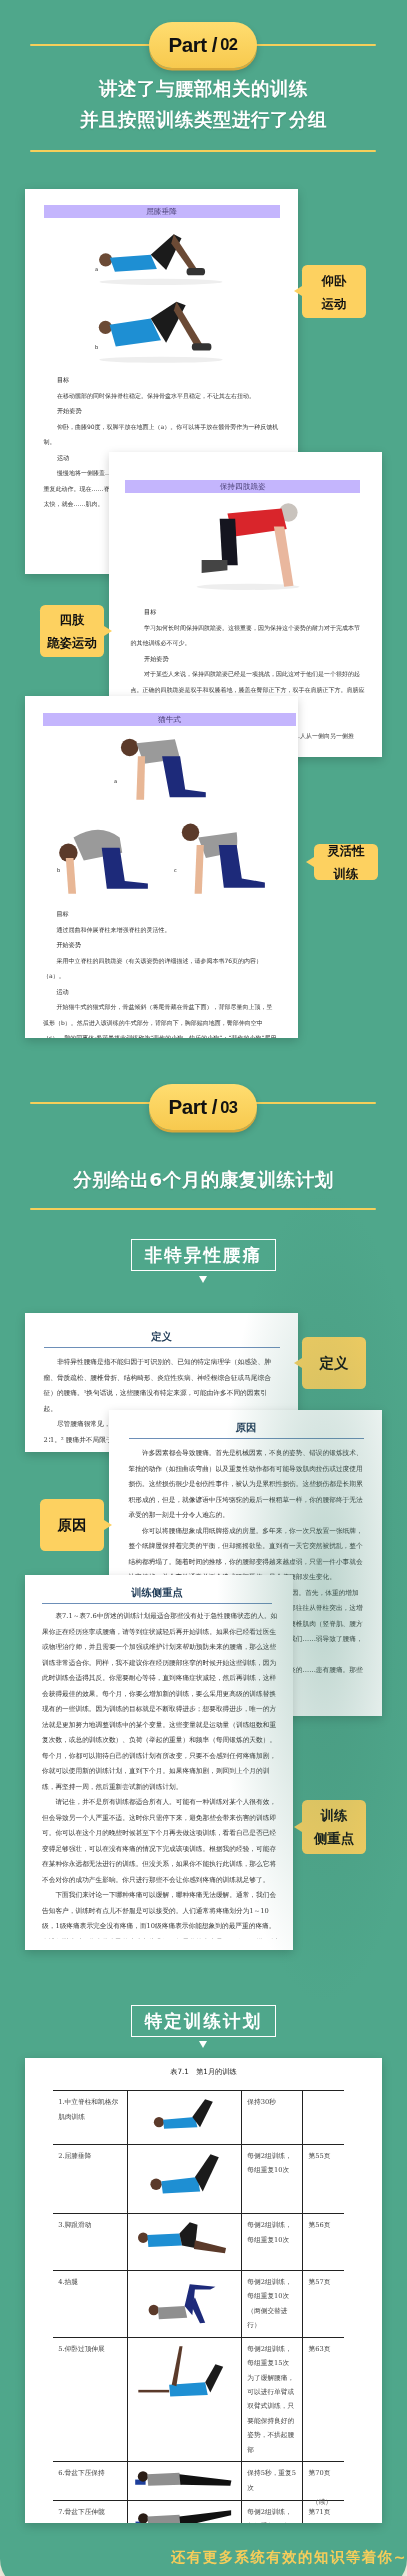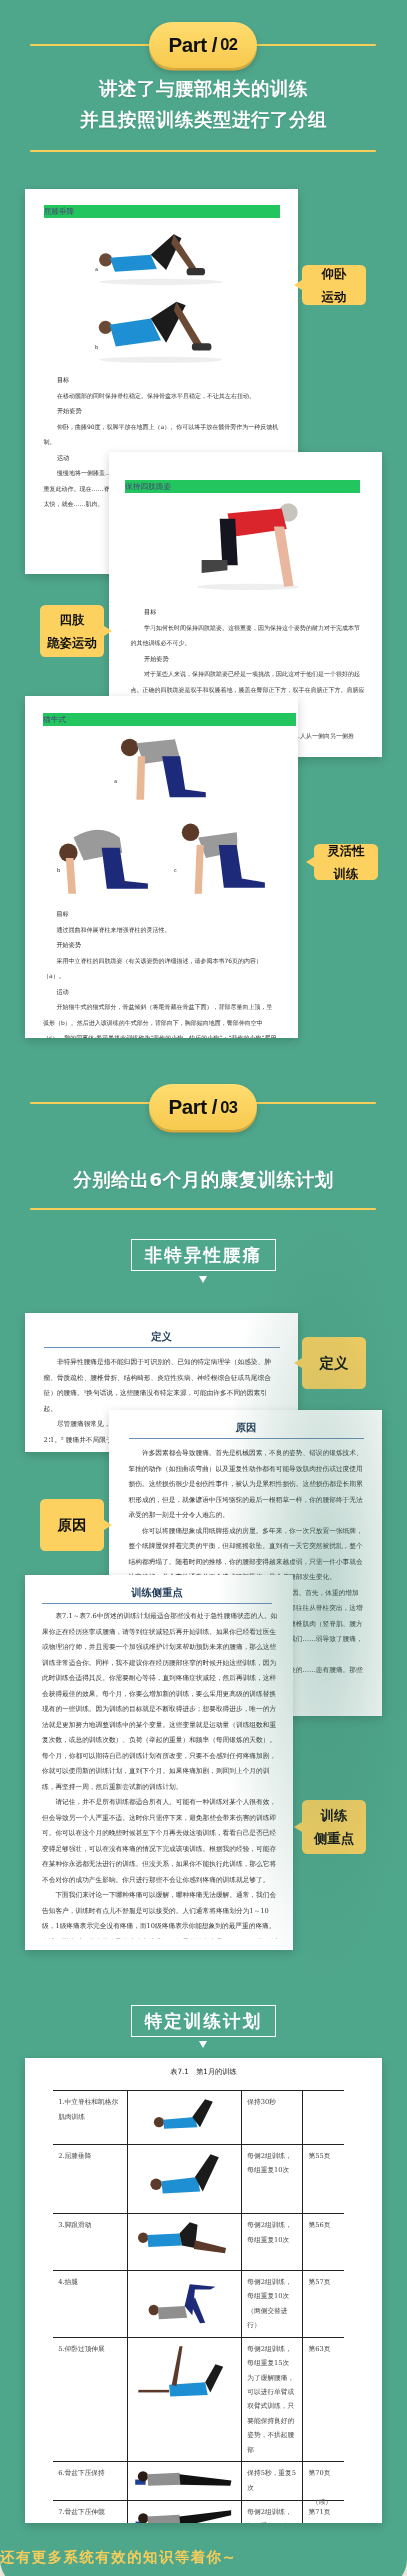--- a/index.html
+++ b/index.html
@@ -10,21 +10,21 @@
   .green { position: absolute; left: 0; top: 0; width: 407px; height: 2590px; background: #4fa78b; border-radius: 0 0 31px 31px; box-shadow: 0 7.2px 12.4px rgba(0,0,0,0.12); overflow: hidden; }
   .green::after { content: ""; position: absolute; left: 216px; top: 1185px; width: 216px; height: 824px; background: radial-gradient(ellipse at center, rgba(60,130,110,0.35), rgba(79,167,139,0) 70%); pointer-events: none; }
 
   .hline { position: absolute; left: 30px; width: 346px; height: 1.5px; background: #f6cf5a; border-radius: 1px; }
   .pill { position: absolute; left: 149px; width: 108px; height: 46px; background: linear-gradient(180deg,#ffdd70 0%, #f7c94e 100%); border-radius: 23px; box-shadow: 0 2.6px 0 #d9a93a, 0 4.1px 7.2px rgba(0,0,0,0.2); display: flex; align-items: center; justify-content: center; font-family: "Liberation Sans", sans-serif; font-weight: bold; font-size: 20.6px; color: #111; letter-spacing: -0.5px; }
   .pill .num { font-size: 16.5px; margin-left: 3.1px; }
 
   .part-title { position: absolute; left: 0; width: 407px; text-align: center; color: #fff; font-weight: bold; font-size: 18.5px; line-height: 31px; letter-spacing: 0.5px; text-shadow: 0 1px 1.5px rgba(0,0,0,0.15); }
 
   .card { position: absolute; background: #fff; box-shadow: 0 3.1px 9.3px rgba(0,0,0,0.18); overflow: hidden; }
-  .card .ex-title { position: absolute; left: 18.5px; right: 18.5px; height: 13px; background: #22c55e; color: #4c4277; text-align: left; font-size: 7.7px; line-height: 13px; }
+  .card .ex-title { position: absolute; left: 18.5px; right: 18.5px; height: 13px; background: #c4b5fd; color: #4c4277; text-align: center; font-size: 7.7px; line-height: 13px; }
   .card .para { position: absolute; font-size: 6px; line-height: 15.5px; color: #333; }
   .card .para .hd { display: block; padding-left: 13.4px; color: #222; font-size: 6.2px; }
   .card .para .tx { display: block; text-indent: 13.4px; }
   .card .figlabel { position: absolute; font-size: 5.2px; color: #222; }
 
   .figure { position: absolute; }
   .figure svg { width: 100%; height: 100%; }
 
   .bubble { position: absolute; width: 64px; background: #fdd160; border-radius: 5.2px; display: flex; align-items: center; justify-content: center; text-align: center; font-weight: bold; font-size: 12.4px; line-height: 23px; color: #111; }
   .bubble.right::before { content: ""; position: absolute; left: -8.2px; top: 50%; margin-top: -5.2px; border-right: 8.2px solid #fdd160; border-top: 5.2px solid transparent; border-bottom: 5.2px solid transparent; }
@@ -37,21 +37,21 @@
   .serif { font-family: "DejaVu Serif", "Liberation Serif", serif; font-size: 6.7px; line-height: 15.5px; color: #333; }
 
   
   .tbl-cap { position: absolute; left: 0; right: 0; text-align: center; font-size: 7.2px; color: #222; }
   table.plan { position: absolute; left: 28px; width: 291px; border-collapse: collapse; font-family: "DejaVu Serif", "Liberation Serif", serif; font-size: 6.7px; color: #444; }
   table.plan td { border-top: 0.8px solid #222; border-bottom: 0.8px solid #222; vertical-align: top; padding: 4.1px 5.2px; line-height: 14.4px; }
   table.plan td + td { border-left: 0.5px solid #222; }
   table.plan td.img { padding: 3.1px; }
   .cont { position: absolute; right: 50px; font-family: "DejaVu Serif", "Liberation Serif", serif; font-size: 6.7px; color: #555; }
 
-  .more { position: absolute; left: 0; top: 2548px; width: 407px; text-align: left; font-weight: bold; font-size: 14.4px; color: #f7cd5a; letter-spacing: 1.5px; }
+  .more { position: absolute; left: 0; top: 2548px; width: 407px; text-align: right; font-weight: bold; font-size: 14.4px; color: #f7cd5a; letter-spacing: 1.5px; }
 </style>
 </head>
 <body>
 
 <div class="page">
   <div class="green">
 
     <div class="hline" style="top:44px"></div>
     <div class="pill" style="top:21.6px">
       <span>Part /</span>
@@ -87,21 +87,21 @@
       <span class="figlabel" style="left:70px;top:155px">b</span>
       <div class="para" style="left:18.5px;top:183px;width:235px">
         <span class="hd">目标</span>
         <span class="tx">在移动髋部的同时保持脊柱稳定。保持骨盆水平且稳定，不让其左右扭动。</span>
         <span class="hd">开始姿势</span>
         <span class="tx">仰卧，曲膝90度，双脚平放在地面上（a）。你可以将手放在髋骨旁作为一种反馈机制。</span>
         <span class="hd">运动</span>
         <span class="tx">慢慢地将一侧膝盖……盖旋转，无须将脚平放……开始移动。在盆骨发生……一侧重复此动作。现在……脊柱不动的同时获得更……自己的速度已经足够慢……果你移动得太快，就会……肌肉。</span>
       </div>
     </div>
-    <div class="bubble right" style="left:302px;top:265px;height:40px">
+    <div class="bubble right" style="left:302px;top:265px;height:53px">
       <div><span>仰卧</span><br><span>运动</span></div>
     </div>
 
     <div class="card" style="left:109px;top:452px;width:273px;height:305px">
       <div class="ex-title" style="top:28px;left:16px;right:21.6px">保持四肢跪姿</div>
       <div class="figure" style="left:72px;top:46px;width:129px;height:93px">
         <svg viewBox="0 0 250 180">
             <ellipse cx="130" cy="172" rx="100" ry="6" fill="#eee"></ellipse>
             <circle cx="208" cy="28" r="18" fill="#c9c3bd"></circle>
             <path d="M90 30 L195 20 L205 60 L100 75 Z" fill="#d9252b"></path>

